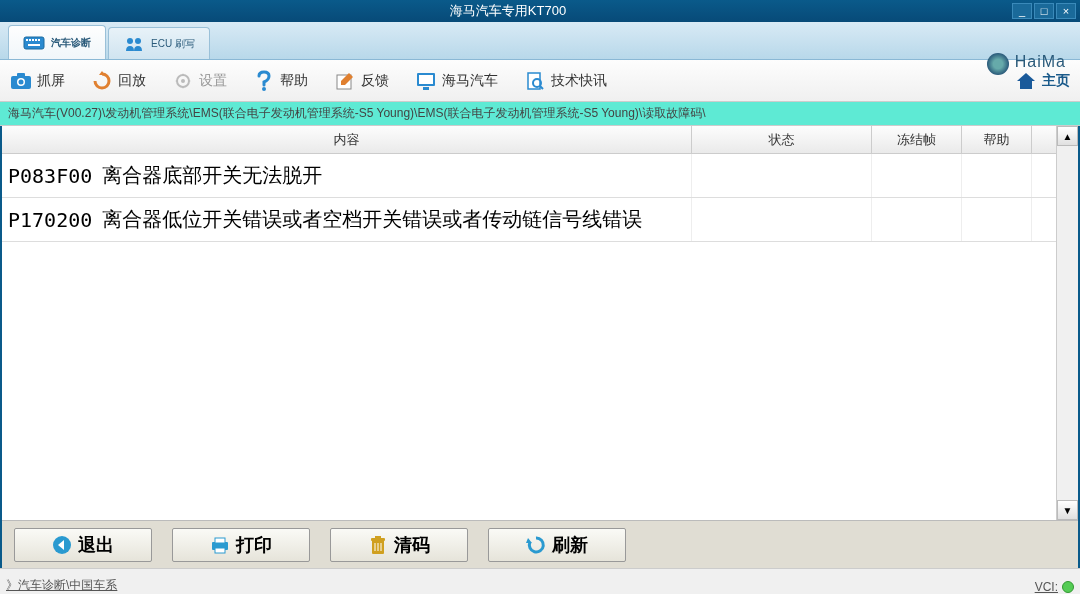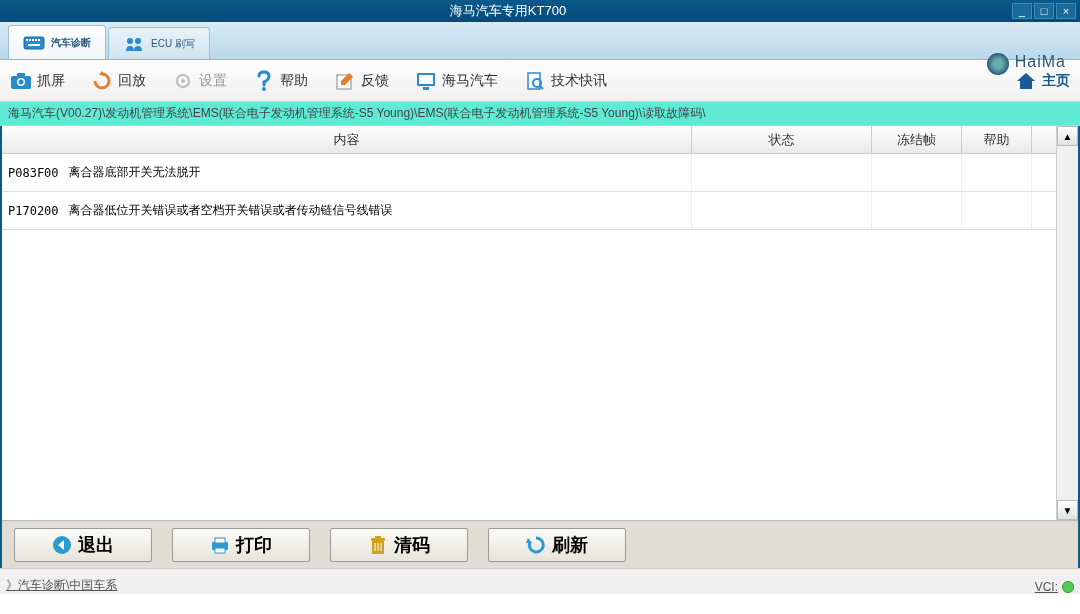--- a/index.html
+++ b/index.html
@@ -119,21 +119,21 @@
     .th-content { width: 690px; }
     .th-status { width: 180px; font-family: Liberation Serif, serif; }
     .th-freeze { width: 90px; }
     .th-help { width: 70px; }
     
     .table-body { }
     .tr {
       min-height: 38px;
       display: flex;
       border-bottom: 1px solid #ddd;
-      font-size: 12px;
+      font-size: 20px;
     }
     .td {
       border-right: 1px solid #eee;
       padding: 8px 6px;
       display: flex; align-items: center;
     }
     .td-content { width: 690px; gap: 10px; }
     .td-status { width: 180px; }
     .td-freeze { width: 90px; }
     .td-help { width: 70px; }

